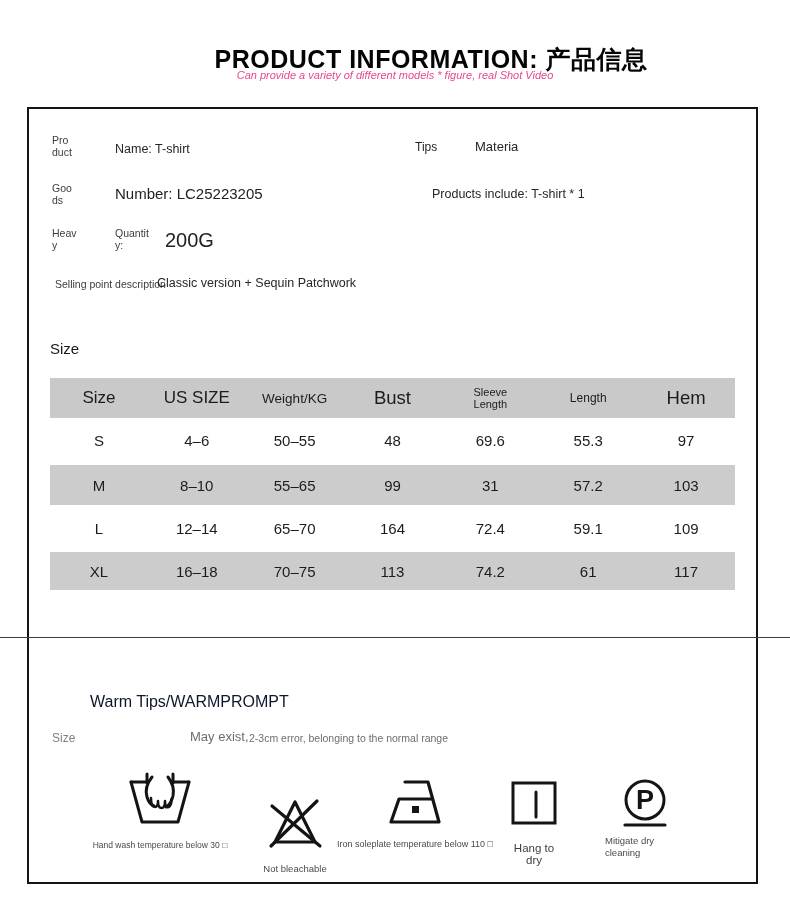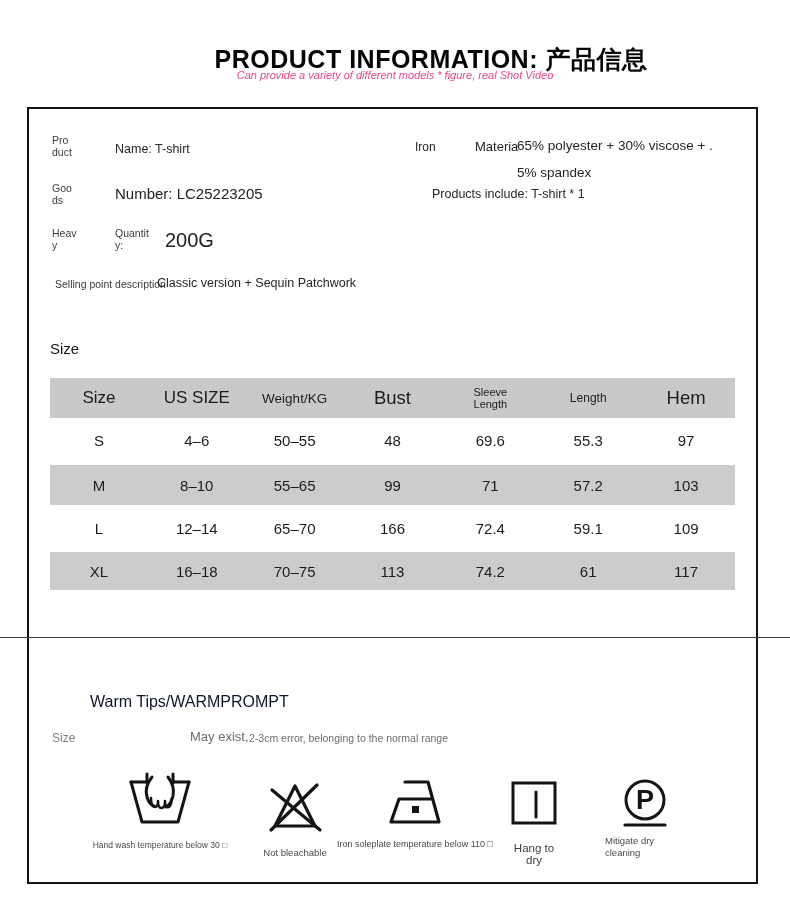--- a/index.html
+++ b/index.html
@@ -85,24 +85,22 @@
 <div class="page">
 
   <h1 class="abs title">PRODUCT INFORMATION: 产品信息</h1>
   <div class="abs subtitle" style="color:#e8478f;">Can provide a variety of different models * figure, real Shot Video</div>
 
   <div class="abs main-box"></div>
 
   <div class="abs lbl-sm preline" style="left:52px;top:134px;">Pro
 duct</div>
   <div class="abs val-md" style="left:115px;top:142px;">Name: T-shirt</div>
-  <div class="abs val-md" style="left:415px;top:140px;font-size:12px;">Iron</div>
+  <div class="abs val-md" style="left:415px;top:140px;font-size:12px;">Tips</div>
   <div class="abs val-md" style="left:475px;top:139px;font-size:13px;">Materia</div>
-  <div class="abs material-val preline" style="left:517px;top:132px;width:220px;">65% polyester + 30% viscose + .
-5% spandex</div>
 
   <div class="abs lbl-sm preline" style="left:52px;top:182px;">Goo
 ds</div>
   <div class="abs val-lg" style="left:115px;top:185px;">Number: LC25223205</div>
   <div class="abs val-md" style="left:432px;top:187px;">Products include: T-shirt * 1</div>
 
   <div class="abs lbl-sm preline" style="left:52px;top:227px;">Heav
 y</div>
   <div class="abs lbl-sm preline" style="left:115px;top:227px;">Quantit
 y:</div>
@@ -131,29 +129,29 @@
       <div class="tcell">48</div>
       <div class="tcell">69.6</div>
       <div class="tcell">55.3</div>
       <div class="tcell">97</div>
     </div>
     <div class="trow row-gray">
       <div class="tcell">M</div>
       <div class="tcell">8–10</div>
       <div class="tcell">55–65</div>
       <div class="tcell">99</div>
-      <div class="tcell">71</div>
+      <div class="tcell">31</div>
       <div class="tcell">57.2</div>
       <div class="tcell">103</div>
     </div>
     <div class="trow row-white" style="height:42px;">
       <div class="tcell">L</div>
       <div class="tcell">12–14</div>
       <div class="tcell">65–70</div>
-      <div class="tcell">166</div>
+      <div class="tcell">164</div>
       <div class="tcell">72.4</div>
       <div class="tcell">59.1</div>
       <div class="tcell">109</div>
     </div>
     <div class="trow row-gray" style="height:43px;">
       <div class="tcell">XL</div>
       <div class="tcell">16–18</div>
       <div class="tcell">70–75</div>
       <div class="tcell">113</div>
       <div class="tcell">74.2</div>
@@ -176,21 +174,21 @@
         <path d="M4 14 L20 14 M46 14 L62 14"></path>
         <path d="M20 6 L20 15 M46 6 L46 15"></path>
         <path d="M25 9 Q17 19 20 29 Q22 36 27 38"></path>
         <path d="M41 9 Q48 18 46 28 Q44 36 39 39"></path>
         <path d="M24 30 q0 9 4 9 q3 0 3 -6 q0 7 3.5 7 q3.5 0 3.5 -7 q0 7 3.5 6 q3 -1 3 -8" stroke-width="2.5"></path>
       </svg>
     </span>
     <div class="caption cap-1">Hand wash temperature below 30 □</div>
   </div>
 
-  <div class="abs care" style="left:250px;top:776px;width:90px;">
+  <div class="abs care" style="left:250px;top:792px;width:90px;">
     <span>
       <svg width="62" height="58" viewBox="0 0 62 58" fill="none" stroke="#141414" stroke-width="3.2" stroke-linecap="round" stroke-linejoin="round">
         <path d="M31 10 L11 50 L51 50 Z"></path>
         <path d="M8 14 L56 54"></path>
         <path d="M53 9 L7 54"></path>
       </svg>
     </span>
     <div class="caption cap-2" style="margin-top:13px;">Not bleachable</div>
   </div>
 

